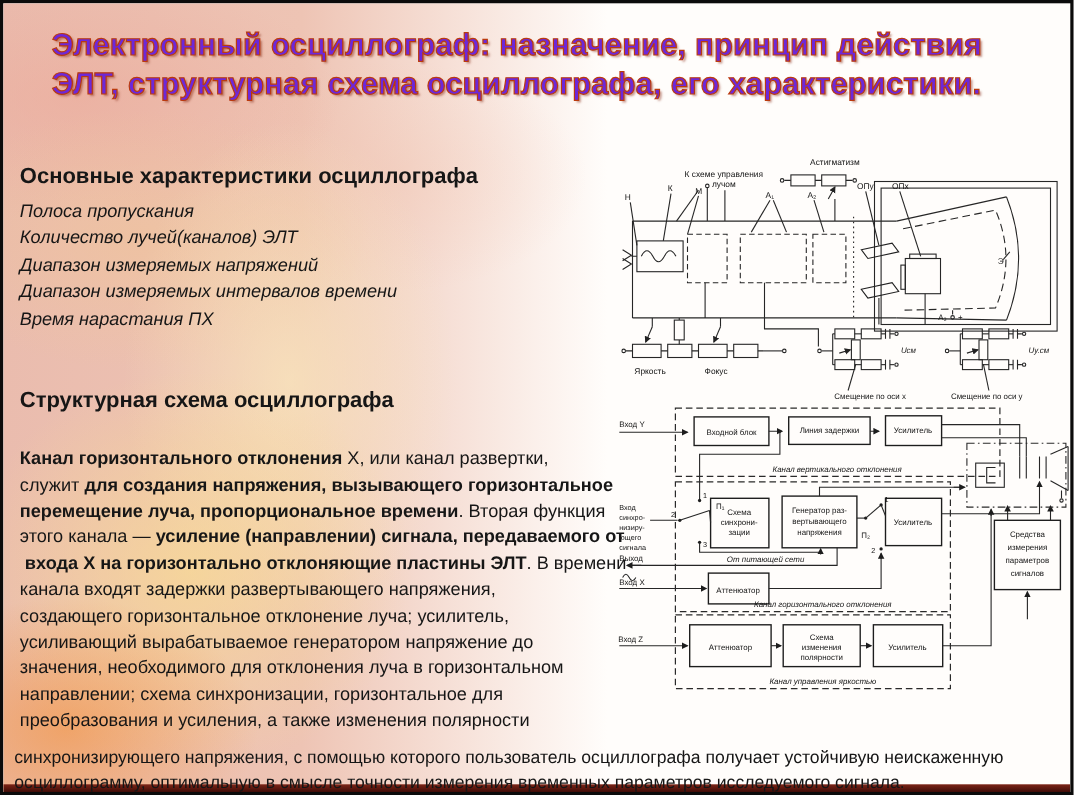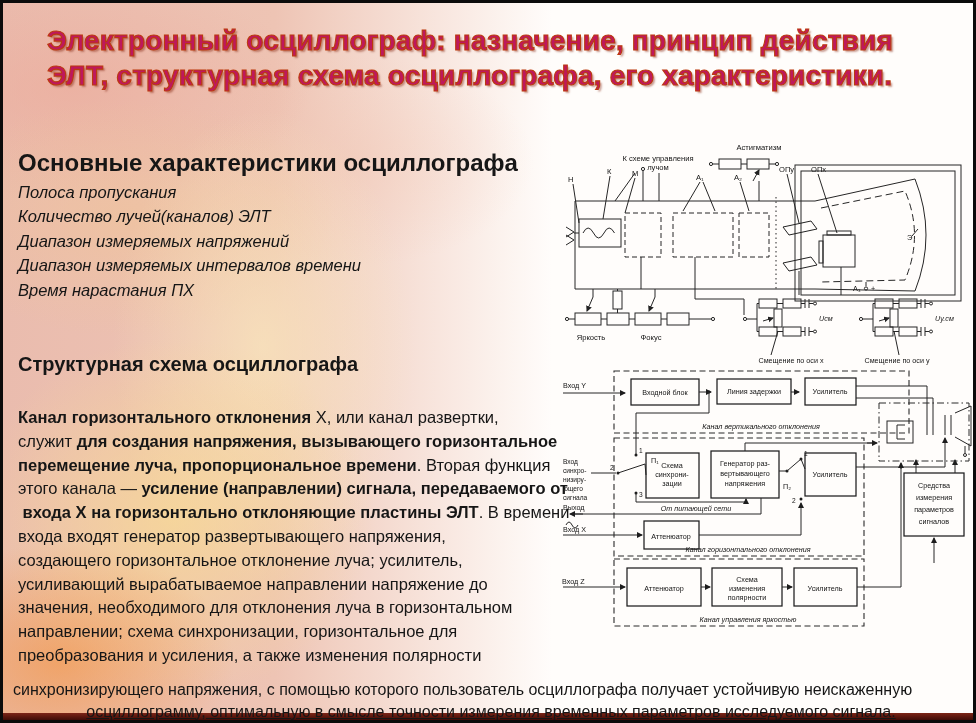--- a/index.html
+++ b/index.html
@@ -17,31 +17,31 @@
       radial-gradient(ellipse 300px 170px at 22% 30%, rgba(240,196,150,.55), transparent 70%),
       radial-gradient(ellipse 320px 150px at 12% 12%, rgba(236,168,152,.55), transparent 75%),
       radial-gradient(ellipse 240px 140px at 62% 22%, rgba(241,196,176,.40), transparent 75%),
       linear-gradient(90deg, #eabcae 0%, #eec4b4 48%, rgba(255,255,255,0) 97%);
   }
   .bstrip{position:absolute; left:0; right:0; bottom:0; height:7px;
     background:linear-gradient(#7d2517,#3f0c07); }
   .title{
     position:absolute; left:44px; top:20px; width:910px;
     font-size:28px; font-weight:bold; line-height:35px;
-    color:#be185d; -webkit-text-stroke:1.1px #bb3a0e;
+    color:#6d28d9; -webkit-text-stroke:1.1px #bb3a0e;
     text-shadow:2px 2px 2px rgba(130,35,15,.45);
     letter-spacing:.2px; white-space:nowrap;
   }
-  .h1{position:absolute; left:15px; top:146px; font-size:24px; font-weight:bold;}
+  .h1{position:absolute; left:15px; top:146px; font-size:20px; font-weight:bold;}
   .h2{position:absolute; left:15px; top:350px; font-size:20px; font-weight:bold;text-align:center;}
   .list{position:absolute; left:15px; top:177px; font-size:16.5px; line-height:24.4px; white-space:nowrap;font-style:italic;}
   .para{position:absolute; left:15px; top:403px; font-size:16.5px; line-height:23.8px;}
   .wide{position:absolute; left:10px; top:676px; width:956px; font-size:16px; line-height:21.5px;}
   .tline{white-space:nowrap;}
-  .tline.center{text-align:center;text-decoration:underline;}
+  .tline.center{text-align:left;}
   .tline .bold{font-weight:bold;}
   .crt-svg{position:absolute; left:560px; top:136px;}
   .blk-svg{position:absolute; left:558px; top:360px;}
   svg text{fill:#141414; stroke:none; font-family:"Liberation Sans","DejaVu Sans",sans-serif;}
   svg .ln{stroke:#262626; stroke-width:1; fill:none;}
   svg .bx{stroke:#1d1d1d; stroke-width:1.25; fill:none;}
   svg .dash{stroke:#2a2a2a; stroke-width:1.1; fill:none; stroke-dasharray:6,3.5;}
   svg .dashdot{stroke:#2a2a2a; stroke-width:1; fill:none; stroke-dasharray:7,3,1.5,3;}
   svg .dot{fill:#1d1d1d; stroke:none;}
   svg .plate{fill:none; stroke:#222; stroke-width:1;}
@@ -68,23 +68,23 @@
     <div>Время нарастания ПХ</div>
   </div>
 
   <div class="h2">Структурная схема осциллографа</div>
   <div class="para">
       <div class="tline"><span class="bold">Канал горизонтального отклонения</span><span> X, или канал развертки,</span></div>
       <div class="tline"><span>служит </span><span class="bold">для создания напряжения, вызывающего горизонтальное</span></div>
       <div class="tline"><span class="bold">перемещение луча, пропорциональное времени</span><span>. Вторая функция</span></div>
       <div class="tline"><span>этого канала — </span><span class="bold">усиление (направлении) сигнала, передаваемого от</span></div>
       <div class="tline"><span class="bold">&nbsp;входа X на горизонтально отклоняющие пластины ЭЛТ</span><span>. В времени</span></div>
-      <div class="tline"><span>входа входят генератор развертывающего напряжения,</span></div>
+      <div class="tline"><span>канала входят задержки развертывающего напряжения,</span></div>
       <div class="tline"><span>создающего горизонтальное отклонение луча; усилитель,</span></div>
-      <div class="tline"><span>усиливающий вырабатываемое направлении напряжение до</span></div>
+      <div class="tline"><span>усиливающий вырабатываемое генератором напряжение до</span></div>
       <div class="tline"><span>значения, необходимого для отклонения луча в горизонтальном</span></div>
       <div class="tline"><span>направлении; схема синхронизации, горизонтальное для</span></div>
       <div class="tline"><span>преобразования и усиления, а также изменения полярности</span></div>
     </div>
   <div class="wide">
       <div class="tline"><span>синхронизирующего напряжения, с помощью которого пользователь осциллографа получает устойчивую неискаженную</span></div>
       <div class="tline center"><span>осциллограмму, оптимальную в смысле точности измерения временных параметров исследуемого сигнала.</span></div>
     </div>
 
   <svg class="crt-svg" width="408" height="230" viewBox="0 0 408 230">

